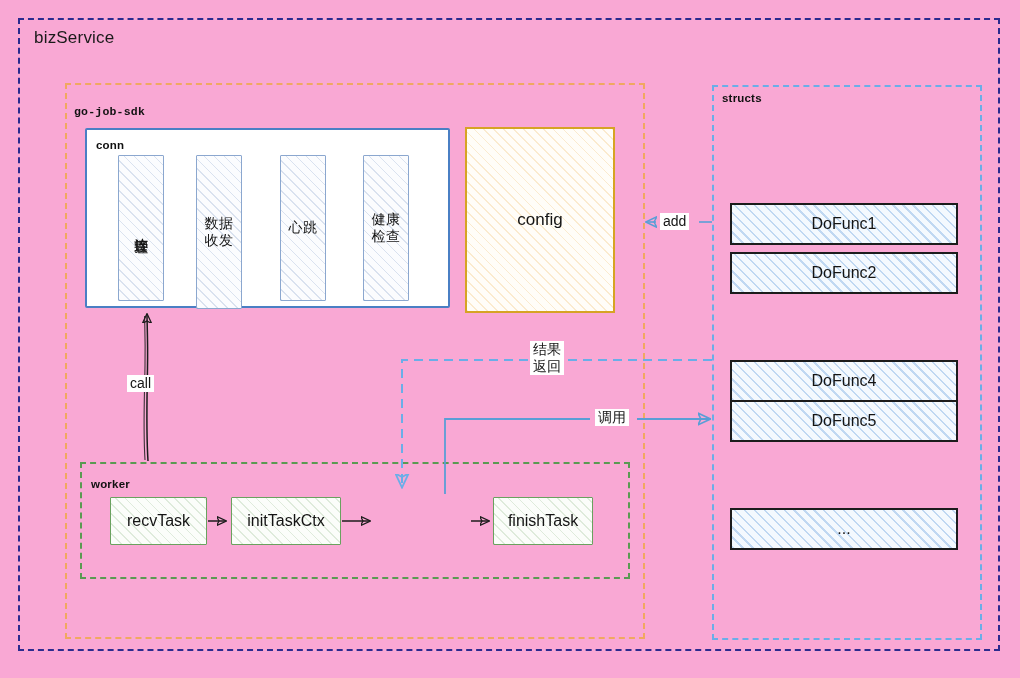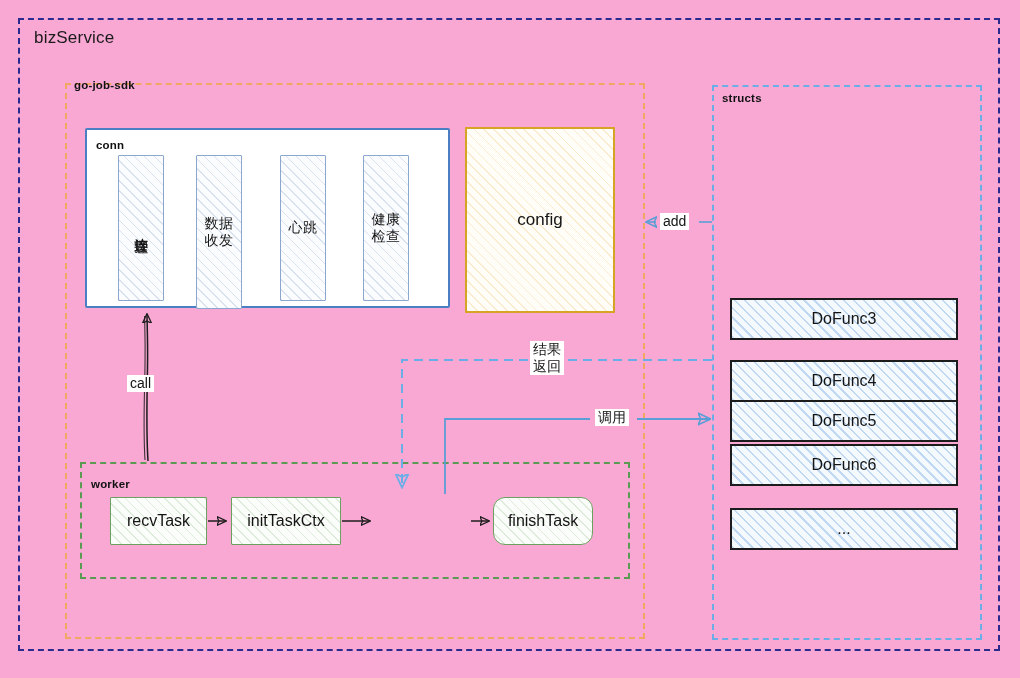--- a/index.html
+++ b/index.html
@@ -48,21 +48,21 @@
     color: #111;
     white-space: nowrap;
     letter-spacing: 0.2px;
   }
   .biz-title {
     left: 34px; top: 28px;
     font-size: 17px;
     font-weight: normal;
     color: #1a1a1a;
   }
-  .sdk-title { left: 74px; top: 79px; }
+  .sdk-title { left: 74px; top: 105px; font-family: Liberation Mono, monospace; }
   .structs-title { left: 722px; top: 92px; }
   .worker-title { left: 91px; top: 478px; }
   .conn-title { left: 96px; top: 139px; }
 
   
   .conn-box {
     left: 85px; top: 128px; width: 365px; height: 180px;
     border: 2px solid #4a7fc4;
     box-sizing: border-box;
     background: #ffffff;
@@ -134,21 +134,21 @@
   }
   .wbox span {
     font-size: 16px;
     color: #141414;
     text-align: center;
     line-height: 1.15;
   }
   .wb-1 { left: 110px; top: 497px; width: 97px; height: 48px; }
   .wb-2 { left: 231px; top: 497px; width: 110px; height: 48px; }
   .wb-3 { left: 375px; top: 494px; width: 95px; height: 54px; }
-  .wb-4 { left: 493px; top: 497px; width: 100px; height: 48px; border-radius: 12px; }
+  .wb-4 { left: 493px; top: 497px; width: 100px; height: 48px; }
 
   
   .dfbox {
     position: absolute;
     left: 730px;
     width: 228px;
     height: 42px;
     border: 2px solid #1c1c1c;
     box-sizing: border-box;
     background:
@@ -227,31 +227,31 @@
   <div class="wbox wb-1">
     <span>recvTask</span>
   </div>
   <div class="wbox wb-2">
     <span>initTaskCtx</span>
   </div>
   <div class="wbox wb-4">
     <span>finishTask</span>
   </div>
 
-  <div class="dfbox" style="top:298px">
-    <span>DoFunc3</span>
+  <div class="dfbox" style="top:203px">
+    <span>DoFunc1</span>
+  </div>
+  <div class="dfbox" style="top:252px">
+    <span>DoFunc2</span>
   </div>
   <div class="dfbox" style="top:360px">
     <span>DoFunc4</span>
   </div>
   <div class="dfbox" style="top:400px">
     <span>DoFunc5</span>
-  </div>
-  <div class="dfbox" style="top:444px">
-    <span>DoFunc6</span>
   </div>
   <div class="dfbox" style="top:508px">
     <span>...</span>
   </div>
 
   <svg class="overlay" viewBox="0 0 1020 678">
     <defs>
       <marker id="ah-dark" viewBox="0 0 10 10" refX="9" refY="5" markerWidth="7" markerHeight="7" orient="auto-start-reverse">
         <path d="M0,0.6 L9.4,5 L0,9.4 L2.3,5 Z" fill="none" stroke="#1c1c1c" stroke-width="1.2"></path>
       </marker>

